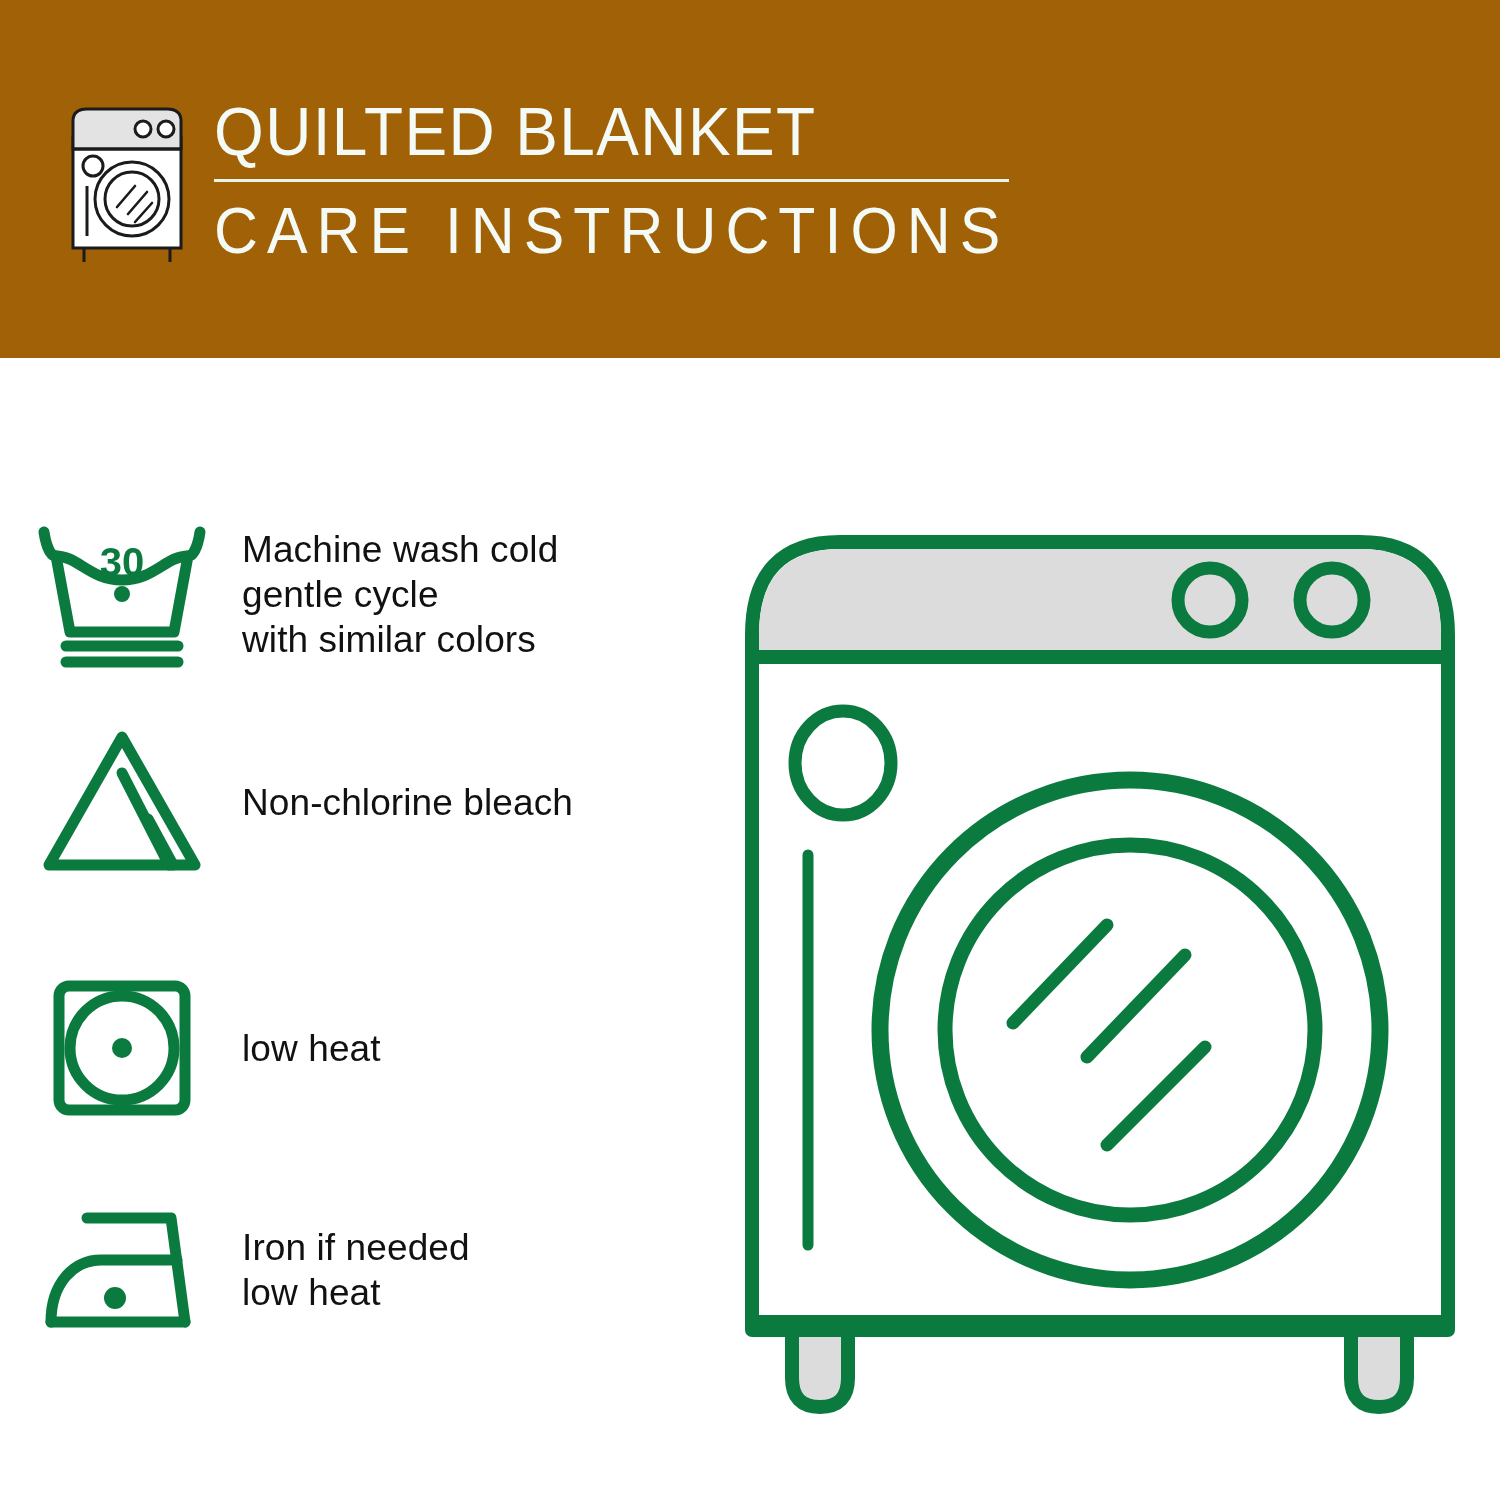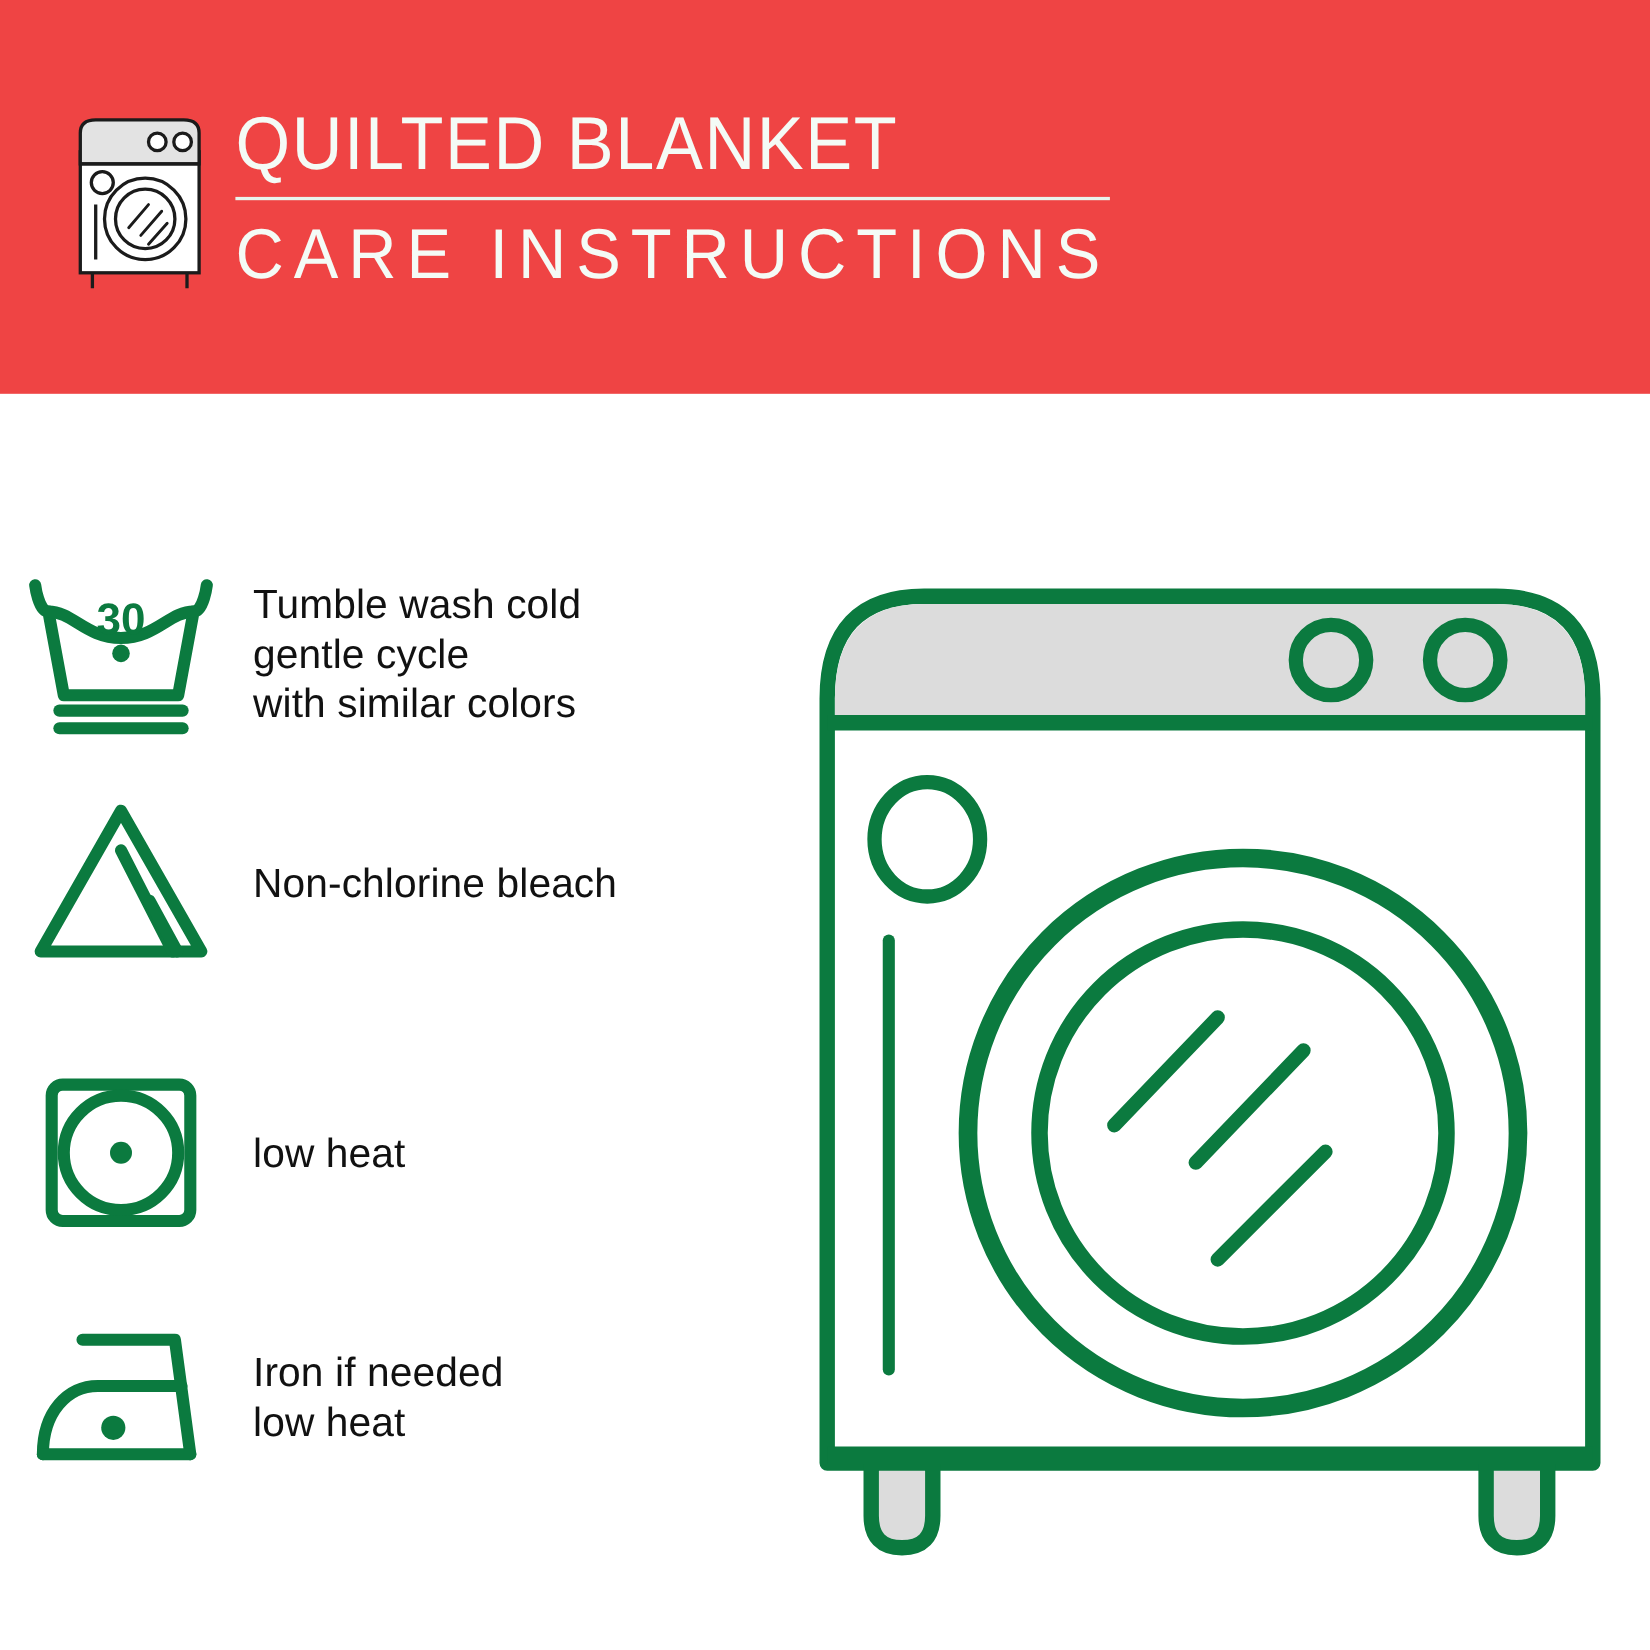--- a/index.html
+++ b/index.html
@@ -20,21 +20,21 @@
     overflow: hidden;
   }
 
   
   .header {
     position: absolute;
     left: 0;
     top: 0;
     width: 1500px;
     height: 358px;
-    background: #ef4444;
+    background: #a16207;
   }
   .header-logo {
     position: absolute;
     left: 62px;
     top: 104px;
     width: 130px;
     height: 162px;
   }
   .header-text {
     position: absolute;
@@ -75,21 +75,21 @@
   
   .care-list {
     position: absolute;
     left: 0;
     top: 358px;
     width: 730px;
     height: 1142px;
   }
   .care-row {
     position: absolute;
-    left: 0;
+    left: 12px;
     width: 730px;
     display: flex;
     align-items: center;
   }
   .care-row[data-row="0"] { top: 148px; height: 176px; }
   .care-row[data-row="1"] { top: 356px; height: 176px; justify-content: space-between; }
   .care-row[data-row="2"] { top: 608px; height: 164px; }
   .care-row[data-row="3"] { top: 830px; height: 164px; }
 
   .care-icon {
@@ -170,21 +170,21 @@
             <path d="M22 38 C44 38 56 62 88 62 C120 62 132 38 154 38"></path>
 
             <line x1="32" y1="128" x2="144" y2="128"></line>
             <line x1="32" y1="144" x2="144" y2="144"></line>
           </g>
           <text x="88" y="58" text-anchor="middle" font-family="Liberation Sans, sans-serif" font-size="40" font-weight="bold" fill="#0b7a3f">30</text>
           <circle cx="88" cy="76" r="8" fill="#0b7a3f"></circle>
         </svg>
       </div>
       <div class="care-label">
-        <span class="ln">Tumble wash cold</span>
+        <span class="ln">Machine wash cold</span>
         <span class="ln">gentle cycle</span>
         <span class="ln">with similar colors</span>
       </div>
     </div>
 
     <div class="care-row" data-row="1">
       <div class="care-icon">
         <svg viewBox="0 0 166 150" width="166" height="150" aria-hidden="true">
           <g fill="none" stroke="#0b7a3f" stroke-width="11" stroke-linecap="round" stroke-linejoin="round">
             <path d="M83 10 L156 138 L10 138 Z"></path>

